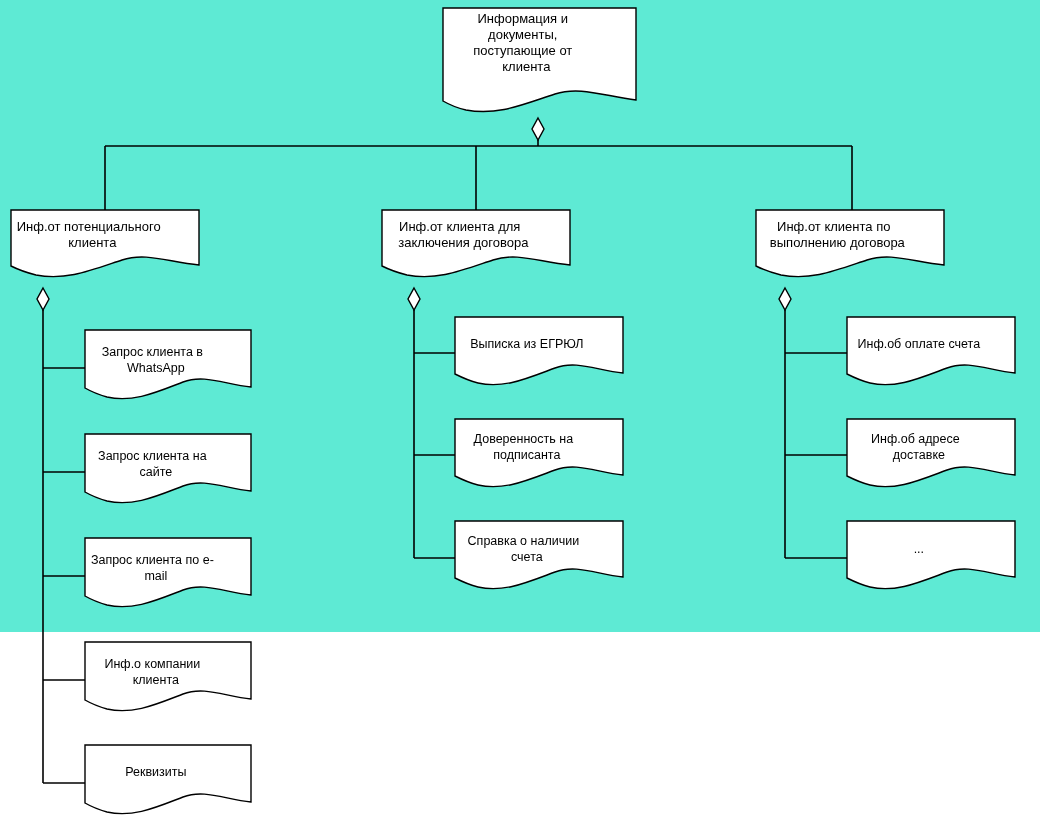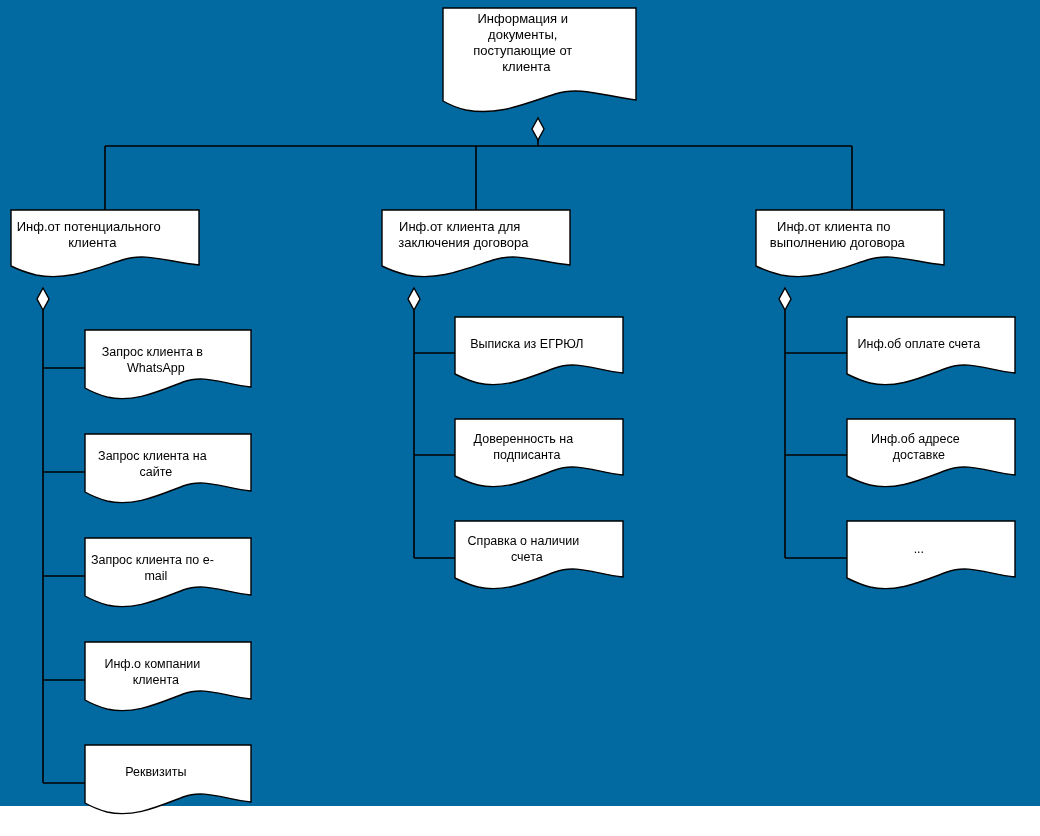--- a/index.html
+++ b/index.html
@@ -10,22 +10,22 @@
   }
   body {
     font-family: "Liberation Sans", sans-serif;
     width: 1040px;
     height: 836px;
     overflow: hidden;
   }
   #diagram-root {
     position: relative;
     width: 1040px;
-    height: 806px;
-    background: #0369a1;
+    height: 632px;
+    background: #5eead4;
   }
   svg.diagram {
     display: block;
     width: 1040px;
     height: 836px;
   }
   .doc-shape {
     fill: #ffffff;
     stroke: #000000;
     stroke-width: 1.4;

